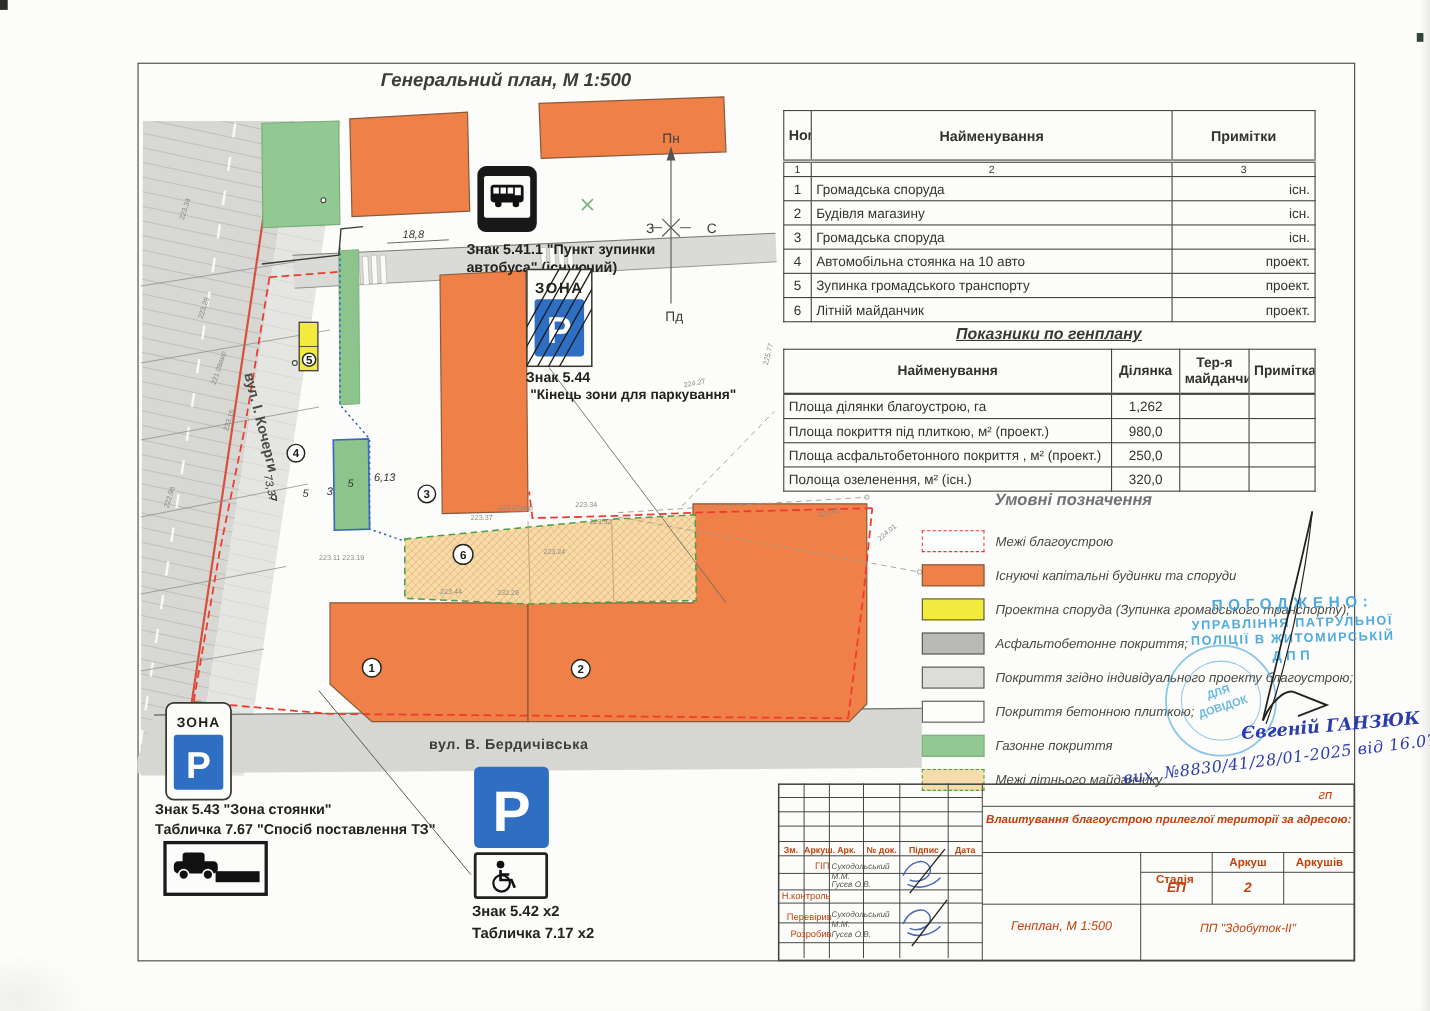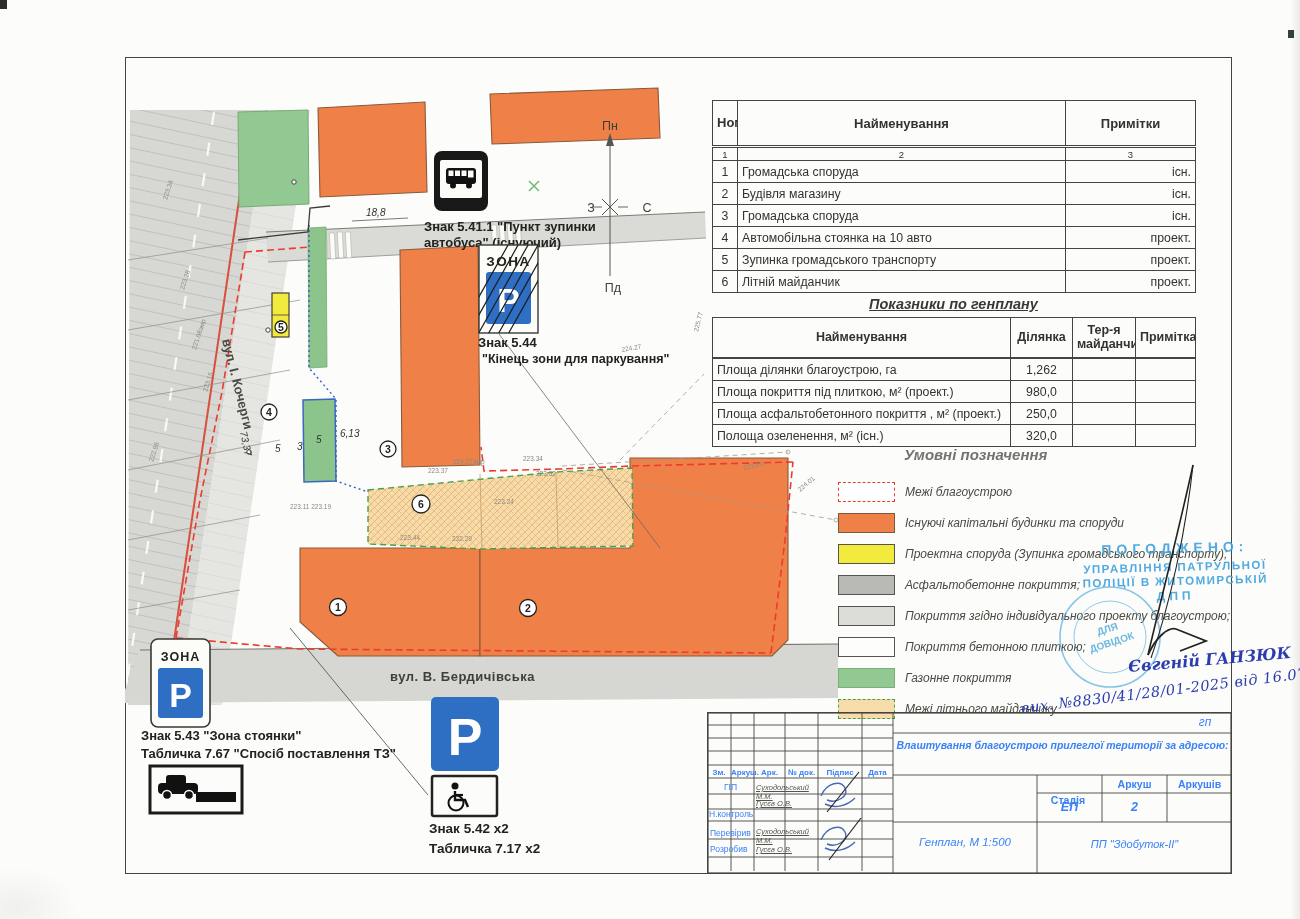--- a/index.html
+++ b/index.html
@@ -51,46 +51,47 @@
               font-weight:bold;transform:rotate(-1.5deg);opacity:.92;}
   .st1{font-size:14px;letter-spacing:5px;margin-left:62px;}
   .st2{font-size:11.5px;letter-spacing:1.5px;text-align:center;margin-top:5px;}
   .st3{font-size:11.5px;letter-spacing:1.5px;text-align:center;margin-top:2px;}
   .st4{font-size:12px;letter-spacing:4px;text-align:center;margin-top:2px;}
   .hw{position:absolute;color:#2b3cae;font-family:"DejaVu Serif",serif;font-style:italic;white-space:nowrap;}
   .hw-sig{left:1128px;top:650px;font-size:16px;font-weight:bold;transform:rotate(-5deg);}
   .hw-ref{left:1020px;top:680px;font-size:14.5px;transform:rotate(-7deg);letter-spacing:.5px;}
   
   .titleblock{position:absolute;left:707px;top:712px;width:525px;height:162px;}
-  .tb-text{position:absolute;color:#3b82f6;}
+  .tb-text{position:absolute;color:#c2410c;}
   .tbc{text-align:center;}
   .tb-corner{left:478px;top:3px;width:40px;font-size:12px;font-style:italic;}
   .tb-proj{left:186px;top:26px;width:339px;text-align:center;font-size:10.5px;
            font-weight:bold;font-style:italic;line-height:1.5;}
   .tb-h{font-size:8px;font-weight:bold;}
-  .tb-role{font-size:8.5px;}
-  .tb-name{font-size:7.5px;font-style:italic;color:#55554d;text-decoration:underline;}
+  .tb-role{font-size:8.5px;text-align:right;}
+  .tb-name{font-size:7.5px;font-style:italic;color:#55554d;}
   .tb-stageh{font-size:10.5px;font-weight:bold;}
   .tb-stagev{font-size:12.5px;font-style:italic;font-weight:bold;}
   .tb-doc{left:186px;top:124px;width:144px;font-size:11.5px;font-style:italic;}
   .tb-co{left:330px;top:126px;width:195px;font-size:11px;font-style:italic;}
   .speck1{position:absolute;left:0;top:0;width:7px;height:9px;background:#2c2c28;}
   .speck2{position:absolute;left:1288px;top:30px;width:6px;height:8px;background:#31443a;}
   .edge-shade{position:absolute;right:0;top:0;width:10px;height:100%;
               background:linear-gradient(to right,rgba(0,0,0,0),rgba(0,0,0,.07));}
   .blotch{position:absolute;left:0;top:866px;width:80px;height:53px;
           background:radial-gradient(ellipse at 20% 80%,rgba(0,0,0,.05),rgba(0,0,0,0) 70%);}
   .ann{font-size:6.5px;fill:#8a8a84;}
   .dim{font-size:10px;fill:#33332d;font-style:italic;}
 </style>
 </head>
 <body>
 
 <div class="page">
   <div class="frame"></div>
+  <div class="doc-title">Генеральний план, М 1:500</div>
 
   <svg class="mapsvg" width="1107" height="817" viewBox="125 57 1107 817">
     <defs>
       <pattern id="stalls" width="13" height="13" patternUnits="userSpaceOnUse" patternTransform="rotate(12)">
         <line x1="0" y1="0" x2="13" y2="0" stroke="#9f9f9a" stroke-width="0.8"></line>
       </pattern>
       <pattern id="stallsL" width="14" height="14" patternUnits="userSpaceOnUse" patternTransform="rotate(12)">
         <line x1="0" y1="0" x2="14" y2="0" stroke="#c6c6c1" stroke-width="0.7"></line>
       </pattern>
       <pattern id="tanhatch" width="7" height="7" patternUnits="userSpaceOnUse">

